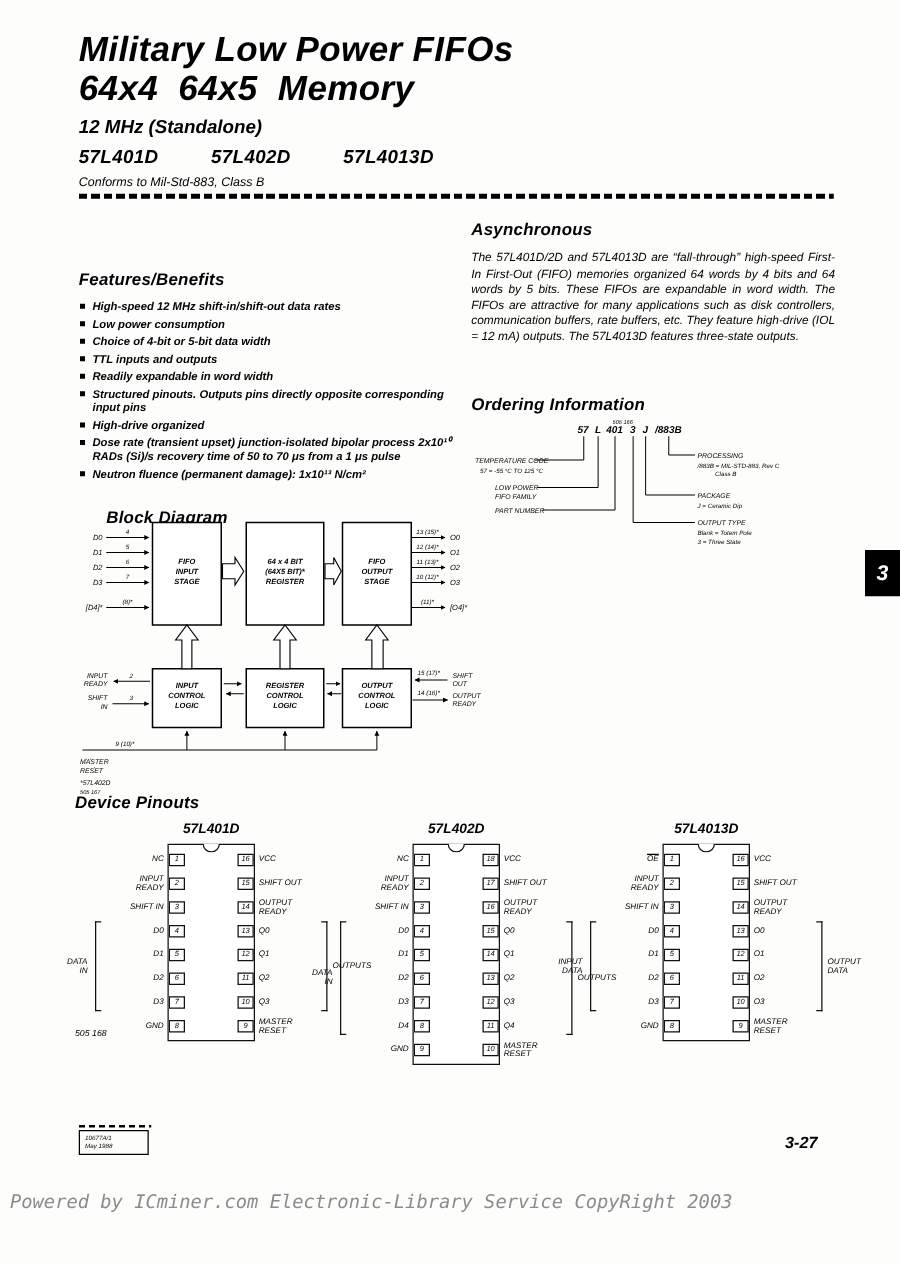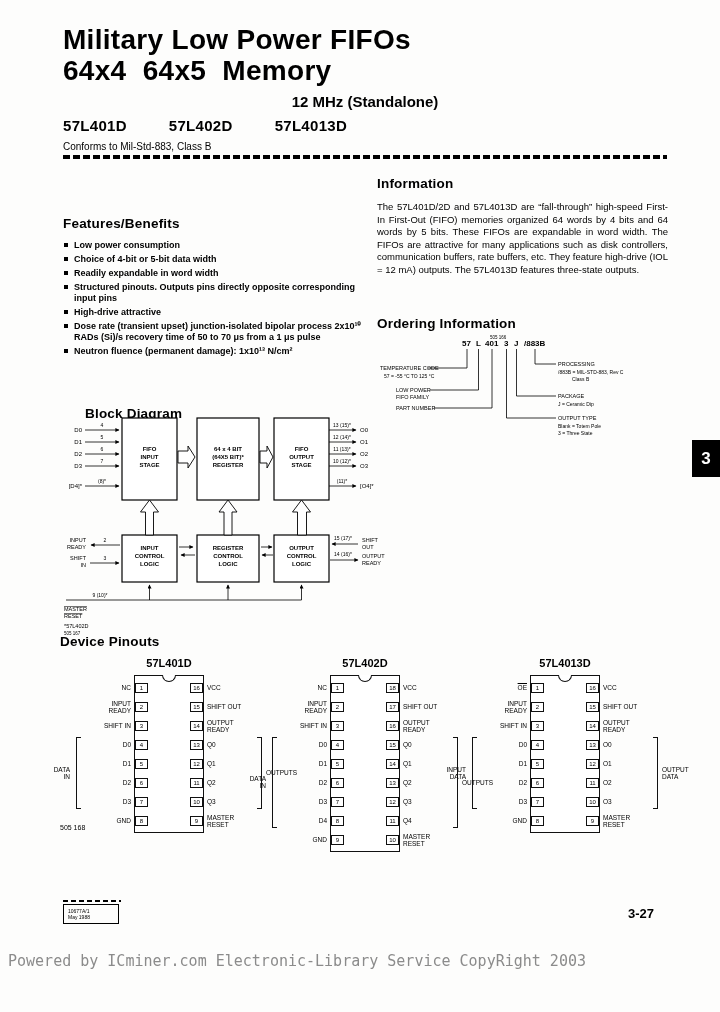--- a/index.html
+++ b/index.html
@@ -1,23 +1,23 @@
 <!DOCTYPE html>
 <html><head>
 <meta charset="utf-8">
 <style>
   * { margin:0; padding:0; box-sizing:border-box; }
   html,body { background:#e8e8e8; }
   body { font-family:"Liberation Sans", sans-serif; color:#000; }
-  .page { position:relative; width:720px; height:1012px; background:#fdfdfc; overflow:hidden; margin:0 auto; }
+  .page { position:relative; width:720px; height:1012px; background:#fdfdfc; overflow:hidden; margin:0 auto;font-style:italic; }
 
   
   .header { position:absolute; left:63px; top:24px; width:604px; }
   .title-line { font-size:28px; font-weight:bold; line-height:31px; letter-spacing:0.3px; white-space:pre; }
-  .subtitle { font-size:15px; font-weight:bold; margin-top:7px;text-align:center; }
+  .subtitle { font-size:15px; font-weight:bold; margin-top:7px; }
   .parts-row { display:flex; gap:42px; font-size:15px; font-weight:bold; margin-top:7px; letter-spacing:0.3px; }
   .conformance { font-size:10px; margin-top:7px; }
   .head-rule { margin-top:3px; height:4px;
     background:repeating-linear-gradient(90deg,#000 0 7px, transparent 7px 10px); }
 
   
   .sec-heading { font-size:13.5px; font-weight:bold; letter-spacing:0.2px; }
 
   
   .features { position:absolute; left:63px; top:176px; width:298px;margin-top:40px; }
@@ -100,32 +100,34 @@
       <span>57L402D</span>
       <span>57L4013D</span>
     </div>
     <div class="conformance">Conforms to Mil-Std-883, Class B</div>
     <div class="head-rule"></div>
   </div>
 
   <div class="features">
     <div class="sec-heading">Features/Benefits</div>
     <ul class="feature-list">
+      <li>High-speed 12 MHz shift-in/shift-out data rates</li>
       <li>Low power consumption</li>
       <li>Choice of 4-bit or 5-bit data width</li>
+      <li>TTL inputs and outputs</li>
       <li>Readily expandable in word width</li>
       <li>Structured pinouts.  Outputs pins directly opposite corresponding input pins</li>
-      <li>High-drive attractive</li>
+      <li>High-drive organized</li>
       <li>Dose rate (transient upset) junction-isolated bipolar process 2x10¹⁰ RADs (Si)/s recovery time of 50 to 70 μs from a 1 μs pulse</li>
       <li>Neutron fluence (permanent damage): 1x10¹³ N/cm²</li>
     </ul>
   </div>
 
   <div class="description">
-    <div class="sec-heading">Information</div>
+    <div class="sec-heading">Asynchronous</div>
     <p>The 57L401D/2D and 57L4013D are “fall-through” high-speed First-In First-Out (FIFO) memories organized 64 words by 4 bits and 64 words by 5 bits.  These FIFOs are expandable in word width.  The FIFOs are attractive for many applications such as disk controllers, communication buffers, rate buffers, etc.  They feature high-drive (IOL = 12 mA) outputs. The 57L4013D features three-state outputs.</p>
   </div>
 
   <div class="ordering">
     <div class="sec-heading">Ordering Information</div>
     <svg class="ordering-svg" width="300" height="112" viewBox="0 0 300 112">
       <text class="s45" x="118" y="7">505 166</text>
       <g>
         <text class="s8 b" x="90" y="14">57</text>
         <text class="s8 b" x="104" y="14">L</text>

